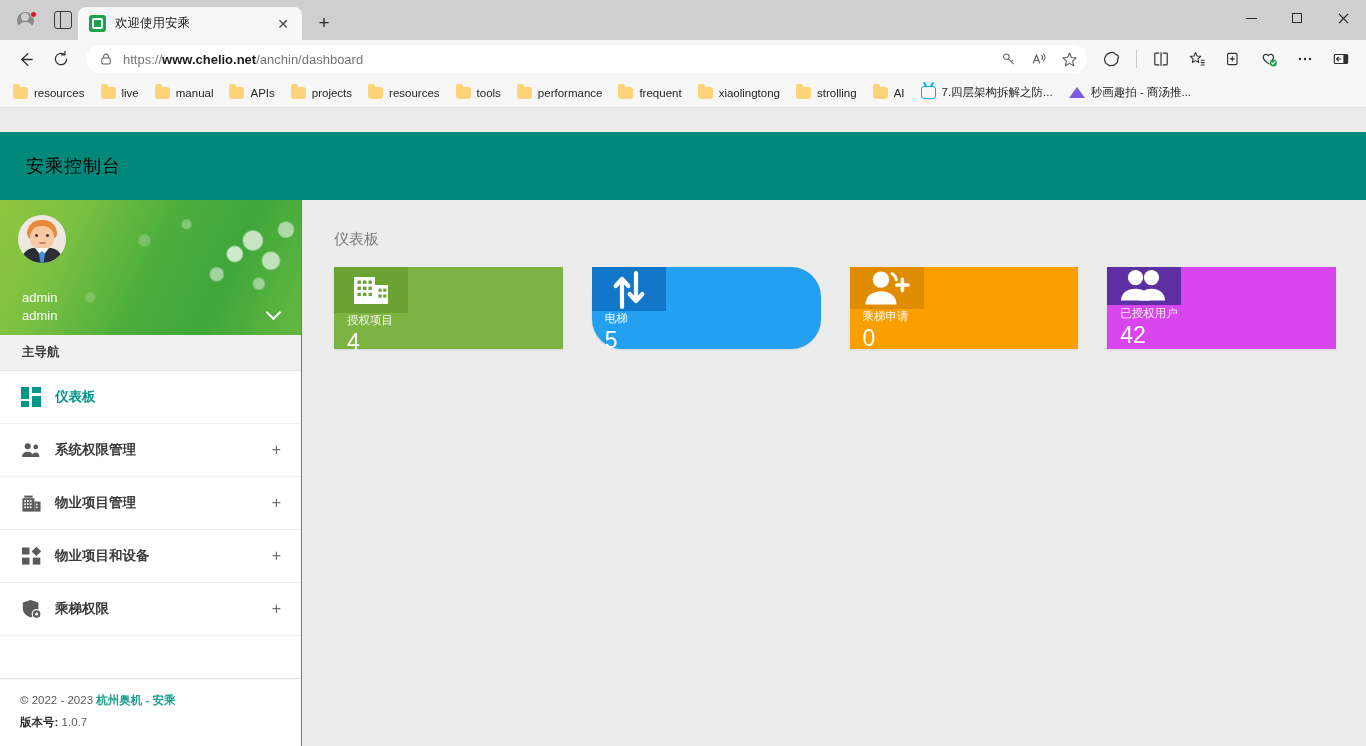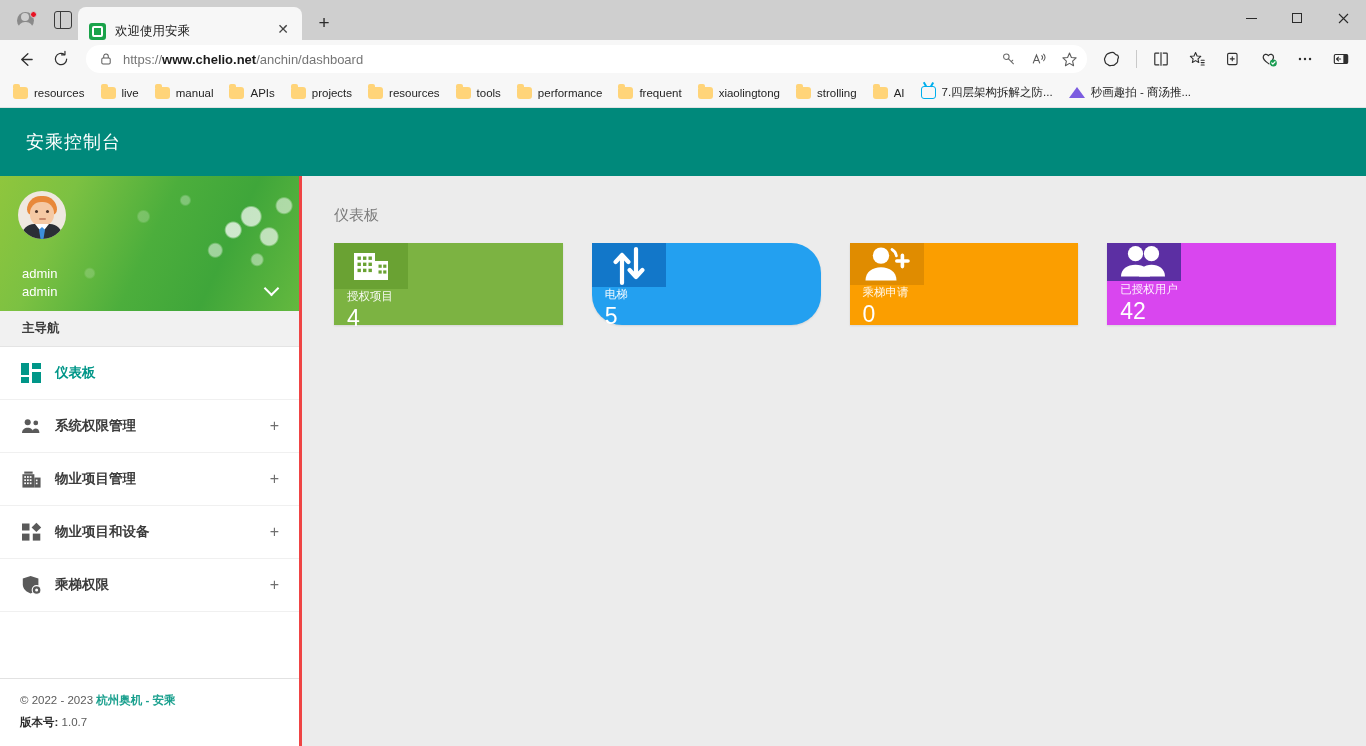--- a/index.html
+++ b/index.html
@@ -18,21 +18,21 @@
   .profile-pill { width: 30px; height: 26px; display: flex; align-items: center; justify-content: center; position: relative; }
   .profile-avatar { width: 17px; height: 17px; border-radius: 50%; background: #8a8a8a; position: relative; }
   .profile-avatar::before { content: ""; position: absolute; left: 4.5px; top: 1.5px; width: 8px; height: 8px; border-radius: 50%; background: #cfcfcf; }
   .profile-avatar::after { content: ""; position: absolute; left: 1px; bottom: 0px; width: 15px; height: 7px; border-radius: 7px 7px 0 0; background: #cfcfcf; }
   .profile-dot { position: absolute; right: 3px; top: 4px; width: 7px; height: 7px; border-radius: 50%; background: #e81123; border: 1px solid #cfcfcf; }
   .split-icon { width: 18px; height: 18px; border: 1.6px solid #3b3b3b; border-radius: 3px; position: relative; }
   .split-icon::after { content: ""; position: absolute; left: 4.5px; top: 0; bottom: 0; width: 1.6px; background: #3b3b3b; }
 
   .tab {
     height: 33px; width: 224px; background: #f7f7f7; border-radius: 8px 8px 0 0;
-    display: flex; align-items: flex-end; padding: 0 8px 0 11px; margin-left: 6px; gap: 9px;
+    display: flex; align-items: center; padding: 0 8px 0 11px; margin-left: 6px; gap: 9px;
   }
   .tab-favicon { width: 17px; height: 17px; border-radius: 3px; background: #1aa34a; position: relative; flex: none;
      display:flex; align-items:center; justify-content:center; }
   .tab-favicon span { display:block; width: 11px; height: 11px; border: 2px solid #fff; border-radius: 2px; }
   .tab-title { font-size: 12.5px; color: #1b1b1b; white-space: nowrap; overflow: hidden; flex: 1; }
   .tab-close { width: 22px; height: 22px; display: flex; align-items: center; justify-content: center; color: #444; font-size: 14px; border-radius: 4px; }
   .newtab { width: 28px; height: 28px; margin: 0 0 3px 8px; display: flex; align-items: center; justify-content: center;
      font-size: 19px; color: #2b2b2b; font-weight: 300; border-radius: 5px; }
 
   .wincontrols { position: absolute; right: 0; top: 0; height: 40px; display: flex; }
@@ -60,27 +60,27 @@
   .bili-icon { width: 15px; height: 13px; border: 1.8px solid #00aeec; border-radius: 3px; position: relative; flex: none; }
   .bili-icon::before, .bili-icon::after { content: ""; position: absolute; top: -5px; width: 1.8px; height: 5px; background: #00aeec; }
   .bili-icon::before { left: 2px; transform: rotate(-30deg); }
   .bili-icon::after { right: 2px; transform: rotate(30deg); }
   .mtn-icon { width: 0; height: 0; border-left: 8px solid transparent; border-right: 8px solid transparent; border-bottom: 11px solid #7b5ce0; flex: none; }
 
   
   .app { flex: 1; background: #ececec; display: flex; flex-direction: column; overflow: hidden; position: relative; }
   .app-header {
     height: 68px; background: #00897b; display: flex; align-items: center;
-    padding: 0 26px; color: #ffffff;
+    padding: 0 26px; color: #000000; margin-top: 24px;
   }
   .app-title { font-size: 18px; letter-spacing: 1px; }
 
   .app-body { flex: 1; display: flex; min-height: 0; }
 
-  .sidebar { width: 302px; background: #ffffff; display: flex; flex-direction: column; border-right: 3px solid #ef4444; }
+  .sidebar { width: 302px; background: #ffffff; display: flex; flex-direction: column; border-right: 1px solid #ef4444; }
 
   .profile-block {
     height: 135px; position: relative; overflow: hidden;
     background:
       radial-gradient(circle at 78% 40%, rgba(255,255,255,0.75) 0 7px, rgba(255,255,255,0) 9px),
       radial-gradient(circle at 84% 30%, rgba(255,255,255,0.7) 0 9px, rgba(255,255,255,0) 11px),
       radial-gradient(circle at 90% 45%, rgba(255,255,255,0.65) 0 8px, rgba(255,255,255,0) 10px),
       radial-gradient(circle at 72% 55%, rgba(255,255,255,0.5) 0 6px, rgba(255,255,255,0) 8px),
       radial-gradient(circle at 95% 22%, rgba(255,255,255,0.55) 0 7px, rgba(255,255,255,0) 9px),
       radial-gradient(circle at 86% 62%, rgba(255,255,255,0.45) 0 5px, rgba(255,255,255,0) 7px),

